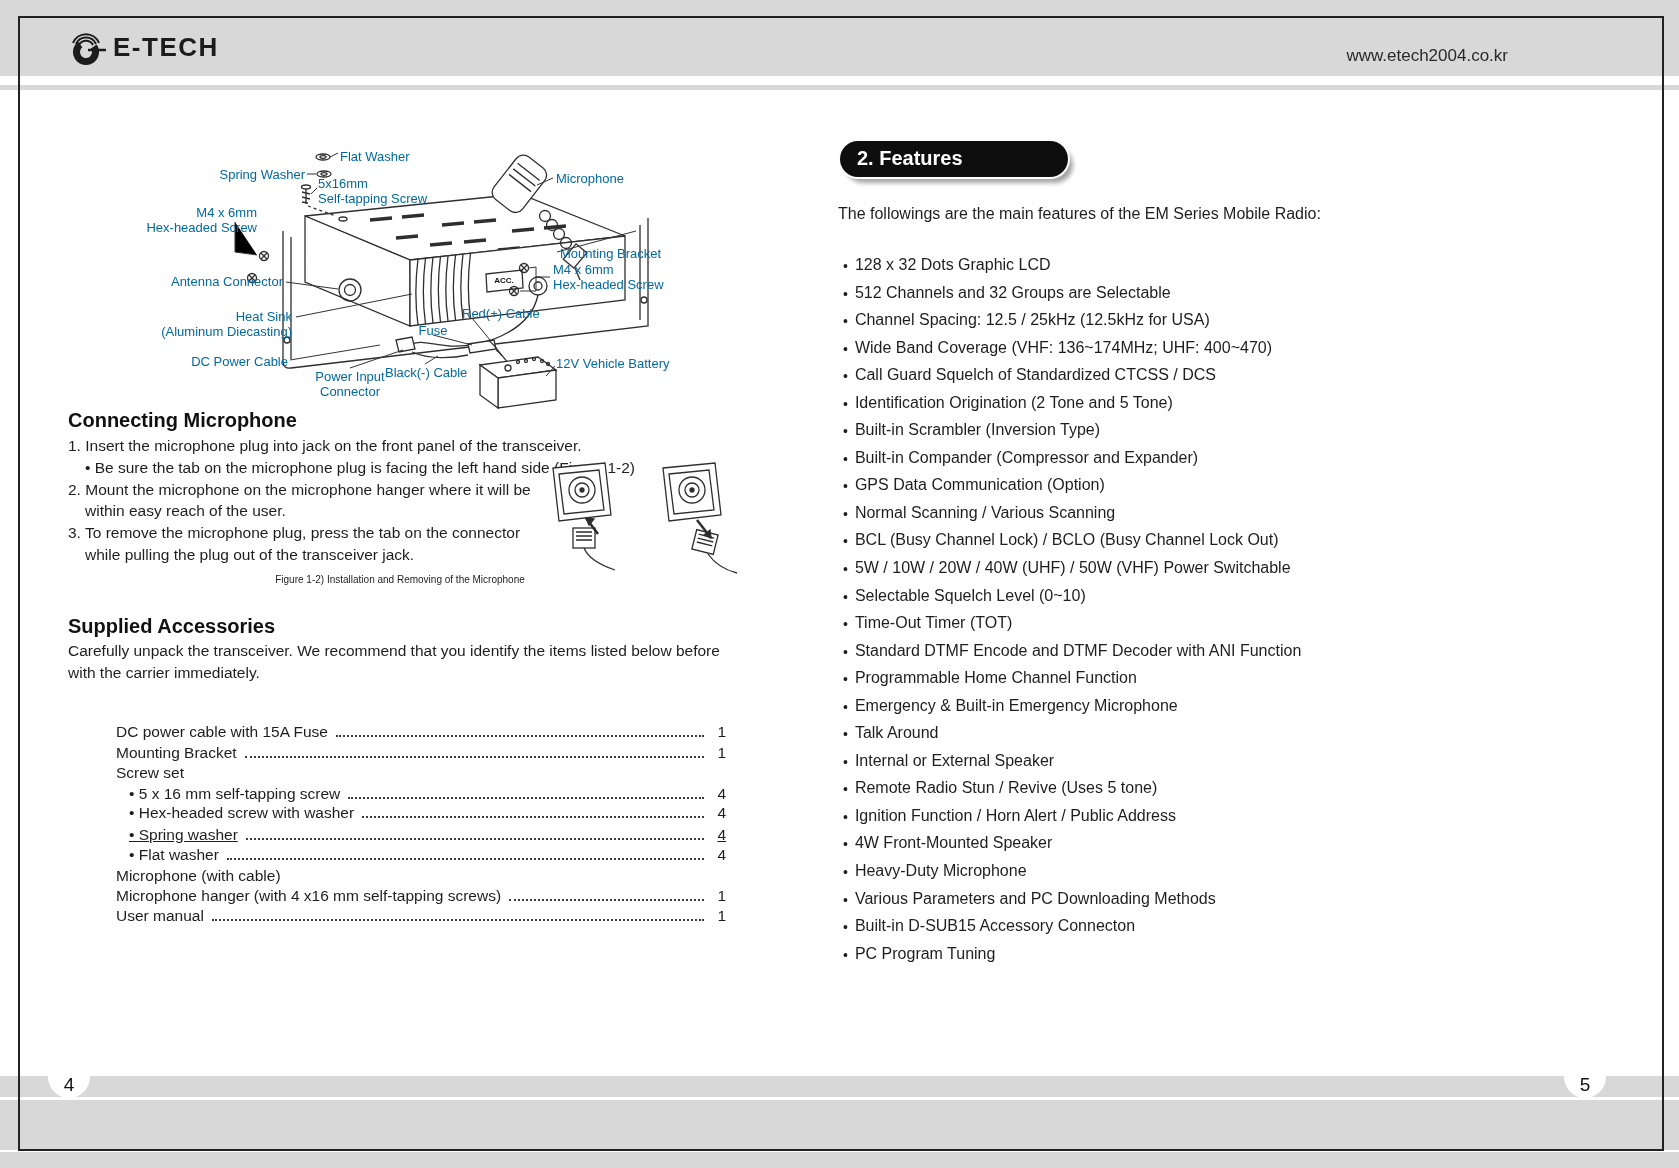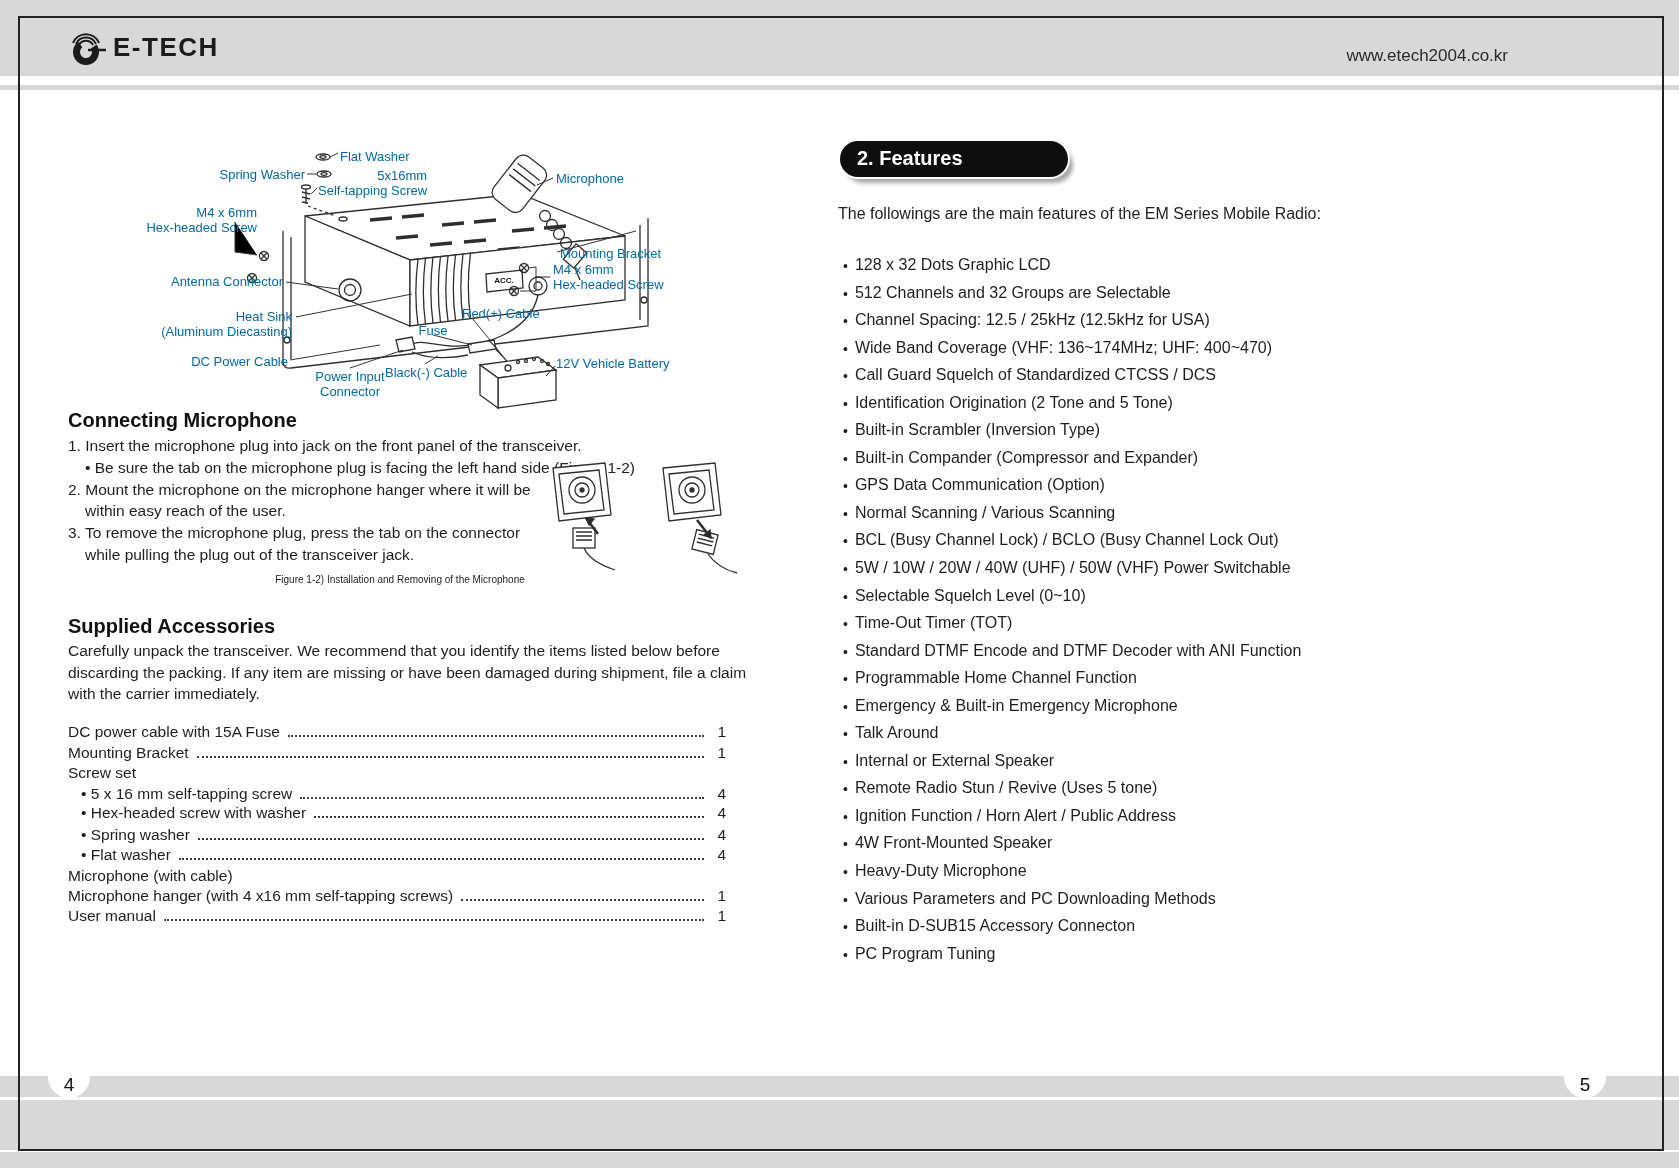--- a/index.html
+++ b/index.html
@@ -42,21 +42,21 @@
   .h2 { position:absolute; font-size:20px; font-weight:bold; color:#101010; }
   .conn-title { left:68px; top:409px; }
   .acc-title  { left:68px; top:615px; }
   .conn-lines { position:absolute; left:68px; top:435px; width:690px; font-size:15.5px; }
   .conn-lines .ln { line-height:21.8px; white-space:nowrap; }
   .fig2 { position:absolute; left:535px; top:460px; }
   .caption { position:absolute; left:100px; top:574px; width:600px; text-align:center; font-size:10px; }
   .acc-intro { position:absolute; left:68px; top:640px; width:690px; font-size:15.5px; }
   .acc-intro .ln { line-height:21.6px; white-space:nowrap; }
   .acc-list { position:absolute; left:68px; top:721px; width:658px; font-size:15.5px; }
-  .acc-row { display:flex; align-items:flex-end; height:20.45px; }
+  .acc-row { display:flex; align-items:flex-end; height:20.45px;margin-left:48px; }
   .acc-label { white-space:nowrap; }
   .acc-tail { flex:1; display:flex; align-items:flex-end; }
   .acc-dots { flex:1; border-bottom:2px dotted #3d3d3d; margin:0 6px 4px 8px; }
   .acc-qty { width:16px; text-align:right; }
   
   .feat-badge {
     position:absolute; left:840px; top:141px; height:36px; min-width:228px;
     background:var(--badge-bg,#0e0e0e); color:var(--badge-text,#fff);
     border-radius:18px; font-size:20px; font-weight:bold; line-height:35px;
     padding:0 22px 0 17px;
@@ -196,21 +196,21 @@
       <div class="fig-label" style="left: 300px; top: 21px;">
 
           <div class="fig-label-line">Flat Washer</div>
         </div>
 
       <div class="fig-label" style="right: 435px; top: 39px; text-align: right;">
 
           <div class="fig-label-line">Spring Washer</div>
         </div>
 
-      <div class="fig-label" style="left: 278px; top: 40px; text-align: right;">
+      <div class="fig-label" style="left: 278px; top: 48px;">
 
           <div class="fig-label-line">5x16mm</div>
 
           <div class="fig-label-line">Self-tapping Screw</div>
         </div>
 
       <div class="fig-label" style="right: 483px; top: 77px; text-align: right;">
 
           <div class="fig-label-line">M4 x 6mm</div>
 
@@ -326,21 +326,20 @@
     </g>
   </g>
 </svg>
 <div class="caption">Figure 1-2) Installation and Removing of the Microphone</div>
 
 <div class="h2 acc-title">Supplied Accessories</div>
 <div class="acc-intro">
 
     <div class="ln">Carefully unpack the transceiver. We recommend that you identify the items listed below before</div>
 
-    <div class="ln">discarding the packing. If any item are missing or have been damaged during shipment, file a claim</div>
 
     <div class="ln">with the carrier immediately.</div>
   </div>
 <div class="acc-list">
 
     <div class="acc-row">
       <span class="acc-label">DC power cable with 15A Fuse</span>
       <span class="acc-tail">
         <span class="acc-dots"></span>
         <span class="acc-qty">1</span>
@@ -369,21 +368,21 @@
     </div>
 
     <div class="acc-row" style="padding-left: 13px; align-items: center;">
       <span class="acc-label">• Hex-headed screw with washer</span>
       <span class="acc-tail">
         <span class="acc-dots"></span>
         <span class="acc-qty">4</span>
       </span>
     </div>
 
-    <div class="acc-row" style="padding-left: 13px;">
+    <div class="acc-row" style="padding-left: 13px; text-decoration: underline;">
       <span class="acc-label">• Spring washer</span>
       <span class="acc-tail">
         <span class="acc-dots"></span>
         <span class="acc-qty">4</span>
       </span>
     </div>
 
     <div class="acc-row" style="padding-left: 13px;">
       <span class="acc-label">• Flat washer</span>
       <span class="acc-tail">

